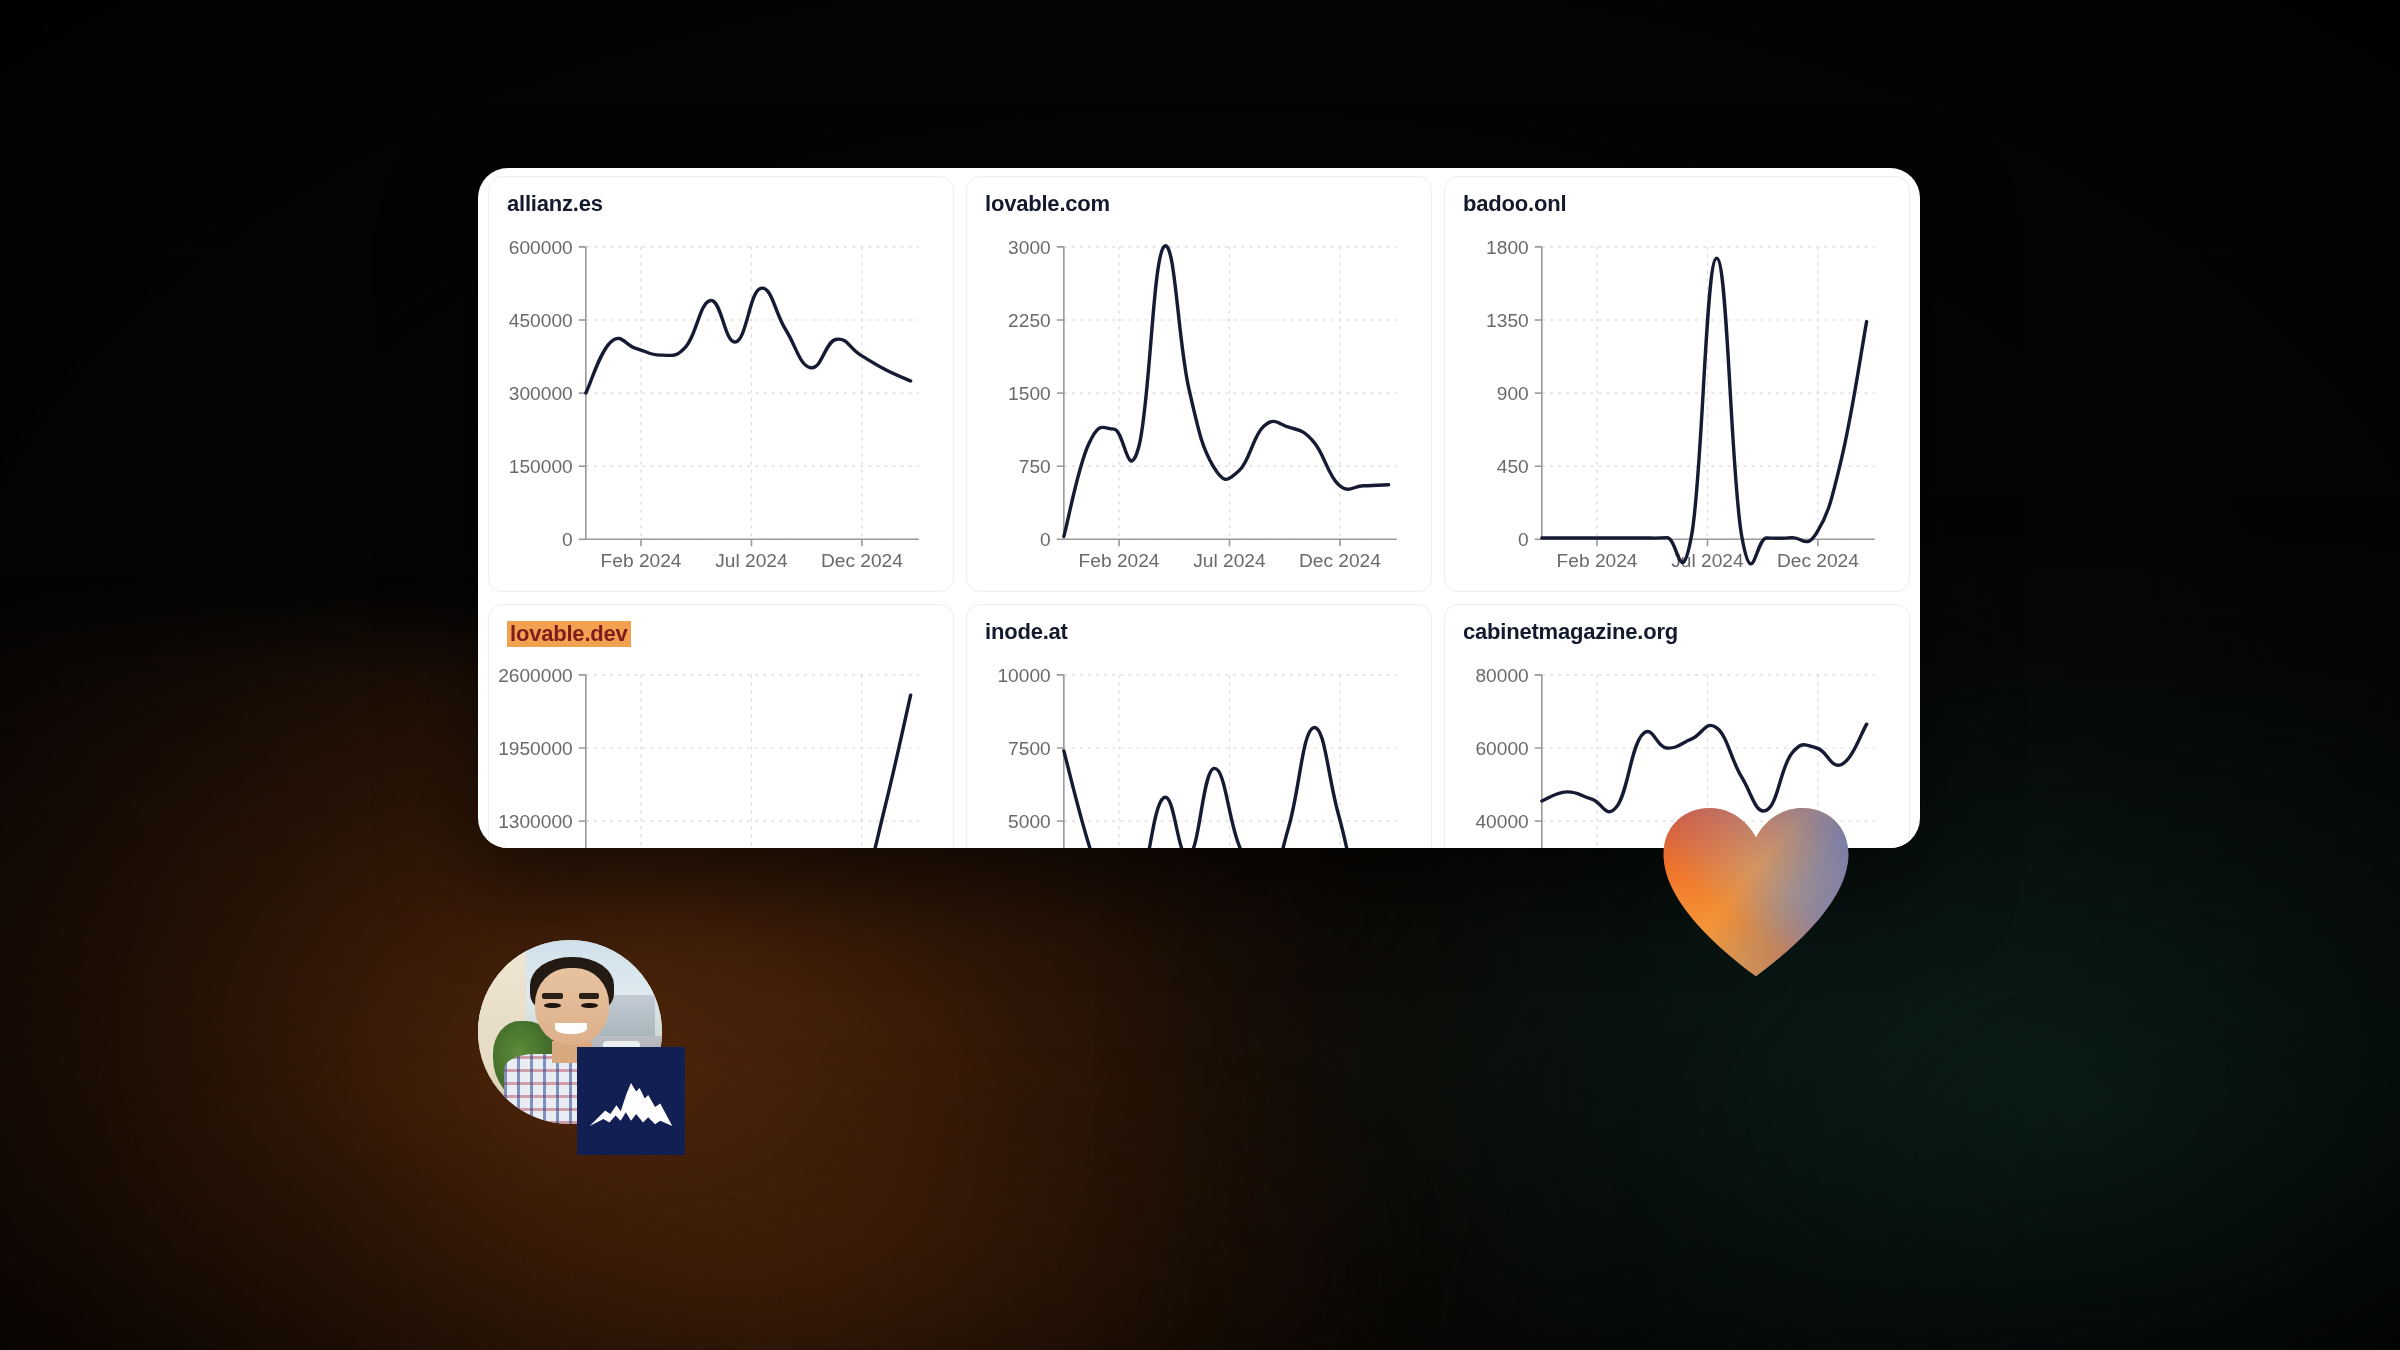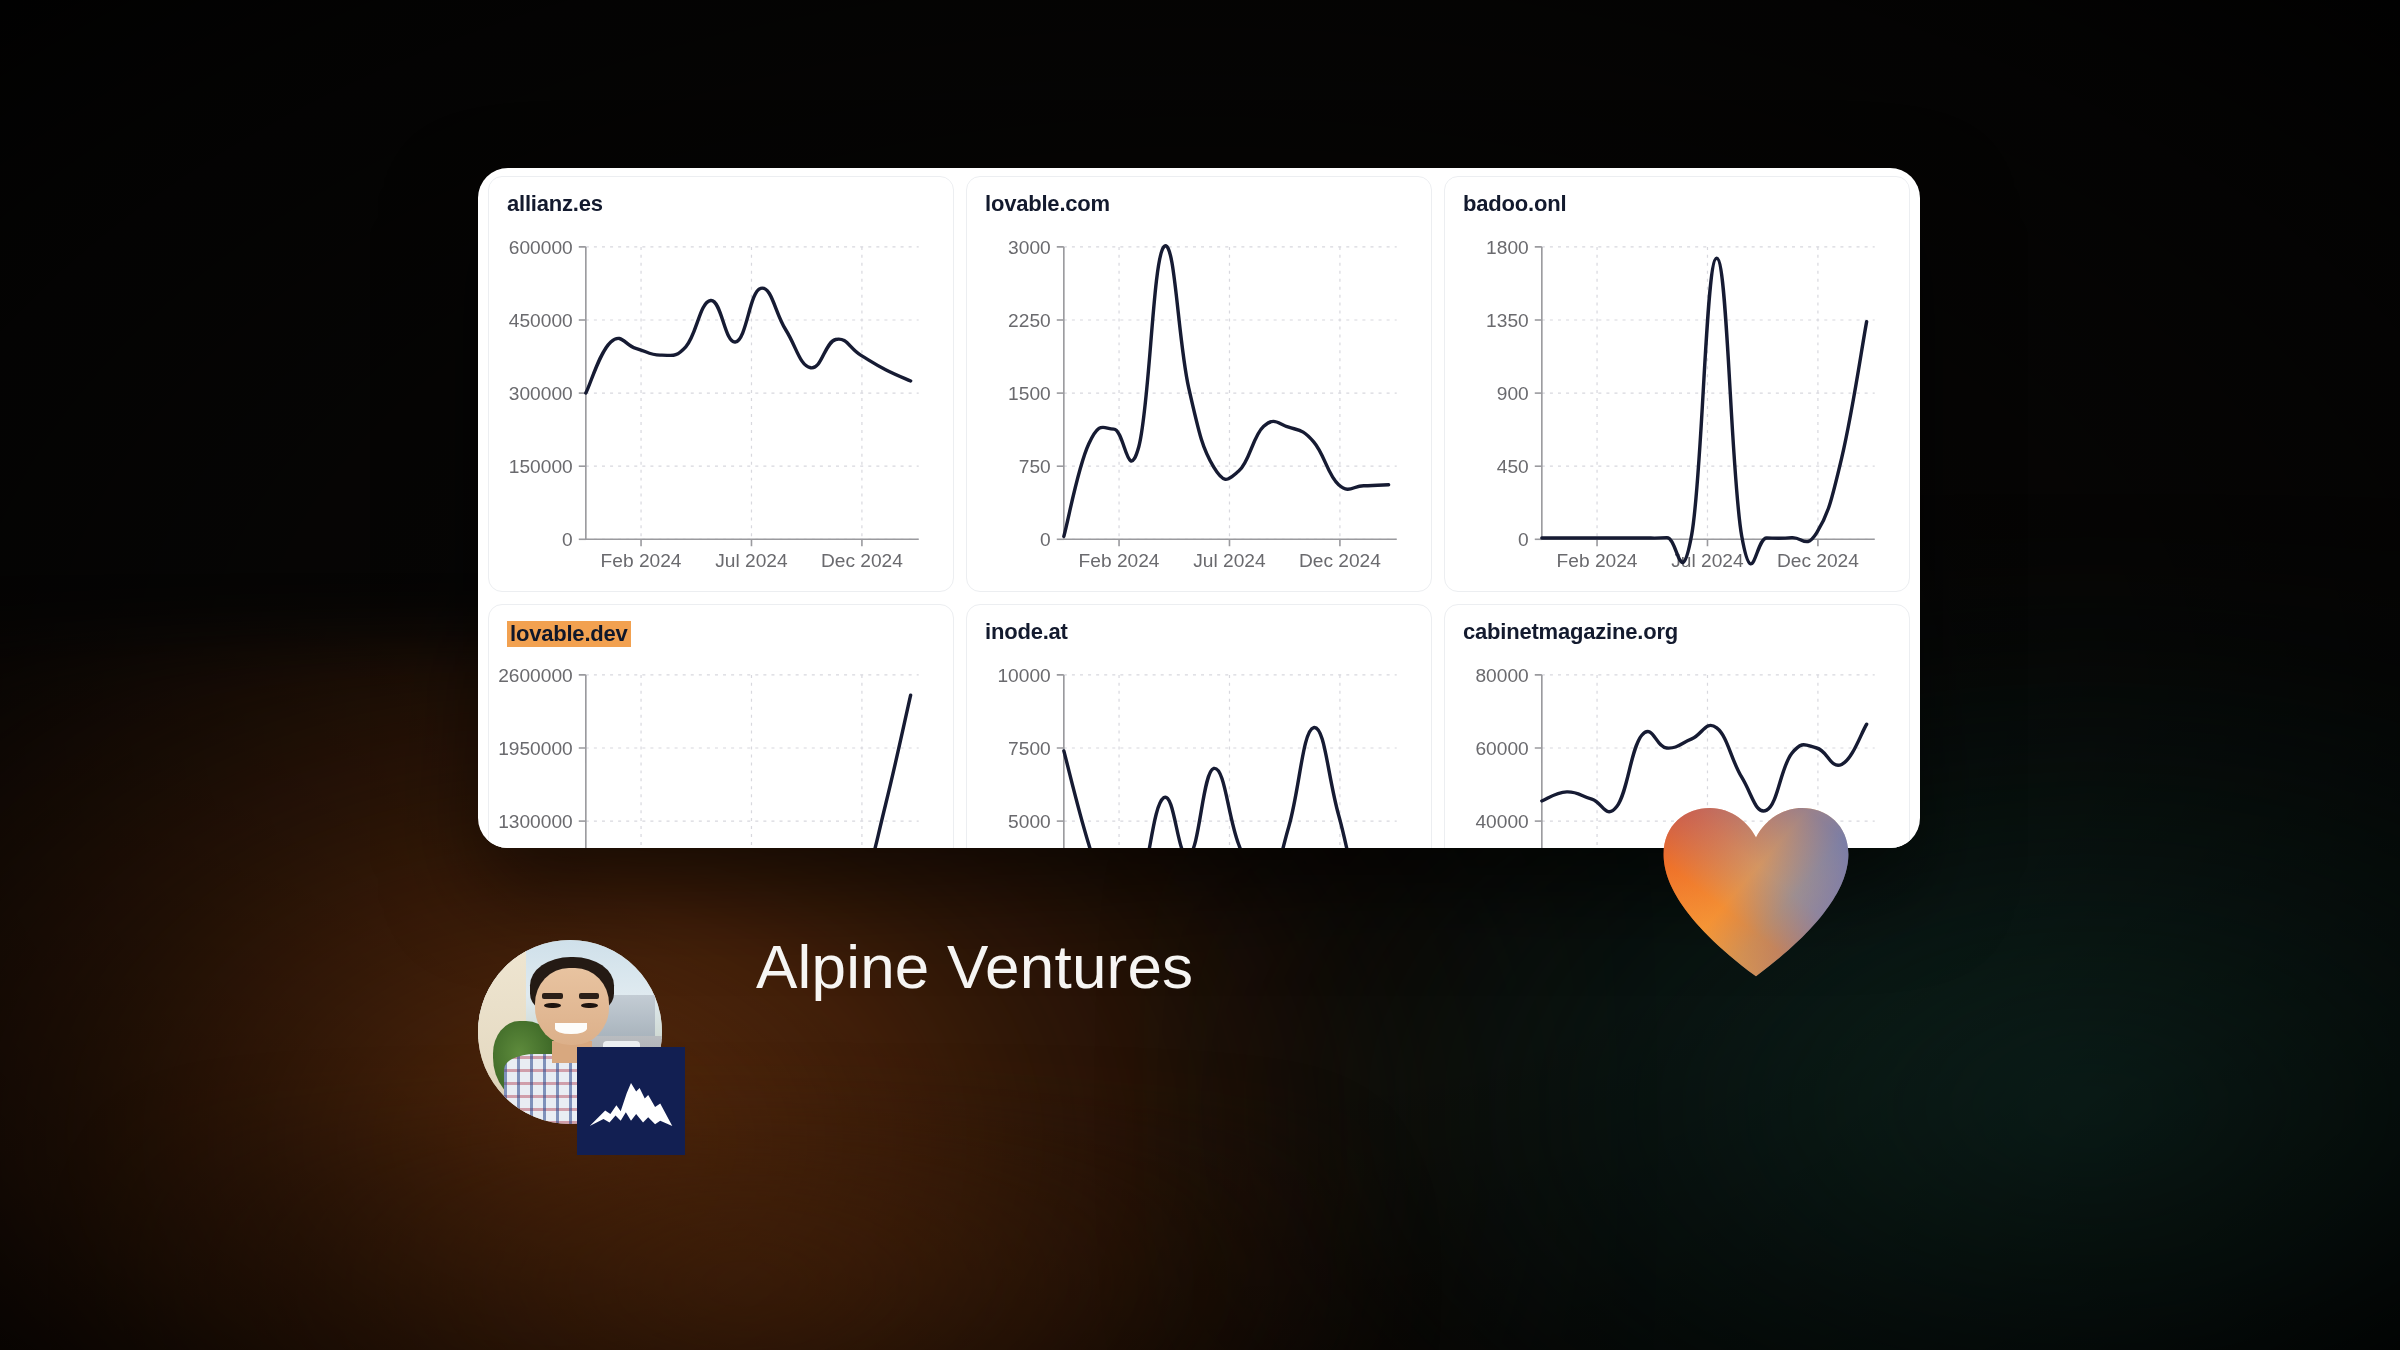--- a/index.html
+++ b/index.html
@@ -60,21 +60,21 @@
     font-weight:700;
     color:#131a2e;
     letter-spacing:-0.2px;
     line-height:1;
     display:inline-block;
     white-space:nowrap;
   }
   .card-title.hl {
     background:#f2a150;
     padding:2px 3px;
-    color:#0f172a;
+    color:#7f1d1d;
   }
   .plot-wrap { position:absolute; left:0; right:0; top:54px; bottom:0; }
   svg.plot { display:block; width:100%; height:100%; }
   .tick-txt { font-family:"Liberation Sans", sans-serif; font-size:19px; fill:#6a6a6e; }
   .axis-line { stroke:#9a9a9e; stroke-width:1.6; fill:none; }
   .grid-line { stroke:#d8d8de; stroke-width:1.2; stroke-dasharray:3 5; fill:none; }
   .tick-mark { stroke:#9a9a9e; stroke-width:1.6; }
   .series { fill:none; stroke:#161b33; stroke-width:3.4; stroke-linejoin:round; stroke-linecap:round; }
 
   
@@ -369,15 +369,14 @@
           <div class="smile"></div>
       </div>
     </div>
     <div id="badge">
       <svg viewBox="0 0 100 66" xmlns="http://www.w3.org/2000/svg">
         <path fill="#ffffff" d="M2 62 L20 44 L26 48 L33 38 L38 45 L45 24 L50 12 L56 22 L60 18 L66 30 L70 26 L78 40 L84 36 L98 62 L84 56 L78 60 L70 52 L64 58 L56 48 L50 56 L44 46 L38 56 L32 50 L25 58 L18 54 Z"></path>
       </svg>
     </div>
   </div>
   <div id="titles">
-    <div id="brand-title">Alpine Ventures</div>
   </div>
 </div>
 
 </body></html>

